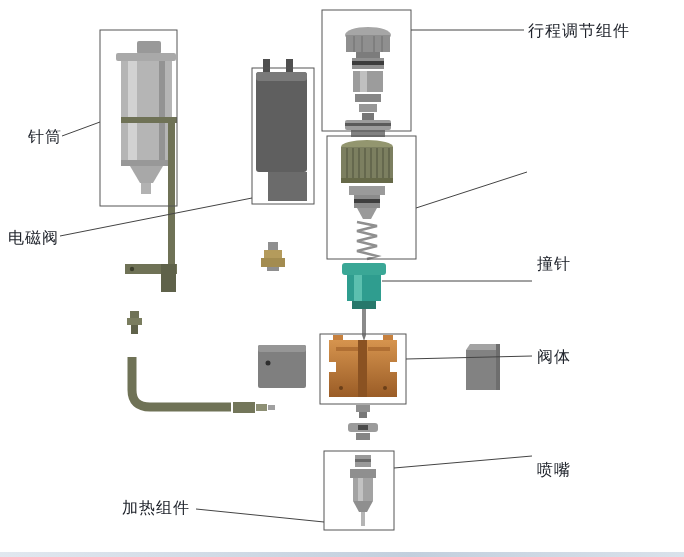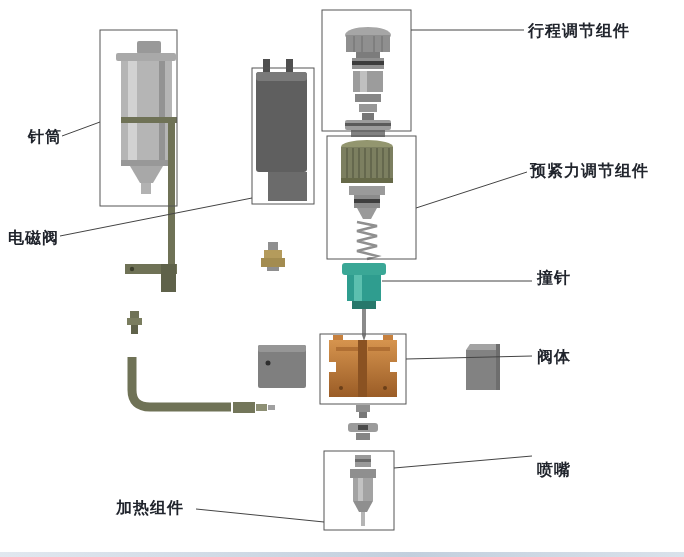--- a/index.html
+++ b/index.html
@@ -1,19 +1,19 @@
 <!DOCTYPE html>
 <html><head>
 <meta charset="utf-8">
 <style>
   html,body{margin:0;padding:0;background:#ffffff;}
   .stage{position:relative;width:684px;height:557px;background:#ffffff;overflow:hidden;
          font-family:"Liberation Sans",sans-serif;}
   .stage svg{position:absolute;left:0;top:0;display:block;}
-  .label{position:absolute;font-size:16px;font-weight:700;color:#20242c;
+  .label{position:absolute;font-size:16px;font-weight:400;color:#20242c;
          letter-spacing:1px;white-space:nowrap;line-height:1.2;}
   .bottom-strip{position:absolute;left:0;bottom:0;width:100%;height:5px;
         background:linear-gradient(90deg,#d7e0ea 0%,#aebfd2 60%,#cdd8e4 100%);opacity:.75;}
 </style>
 </head>
 <body>
 
 <div class="stage">
 
   <svg width="684" height="557" viewBox="0 0 684 557">
@@ -187,21 +187,20 @@
       <line x1="60" y1="236" x2="252" y2="198"></line>
       <line x1="382" y1="281" x2="532" y2="281"></line>
       <line x1="406" y1="359" x2="532" y2="356"></line>
       <line x1="394" y1="468" x2="532" y2="456"></line>
       <line x1="196" y1="509" x2="324" y2="522"></line>
     </g>
   </svg>
 
   <div class="label" style="left:528px;top:21px">行程调节组件</div>
   <div class="label" style="left:28px;top:127px">针筒</div>
-  <div class="label" style="left:530px;top:161px">预紧力调节组件</div>
   <div class="label" style="left:8px;top:228px">电磁阀</div>
-  <div class="label" style="left:537px;top:268px">撞针</div>
+  <div class="label" style="left:537px;top:254px">撞针</div>
   <div class="label" style="left:537px;top:347px">阀体</div>
   <div class="label" style="left:537px;top:460px">喷嘴</div>
-  <div class="label" style="left:116px;top:498px">加热组件</div>
+  <div class="label" style="left:122px;top:498px">加热组件</div>
 
   <div class="bottom-strip"></div>
 </div>
 
 </body></html>

